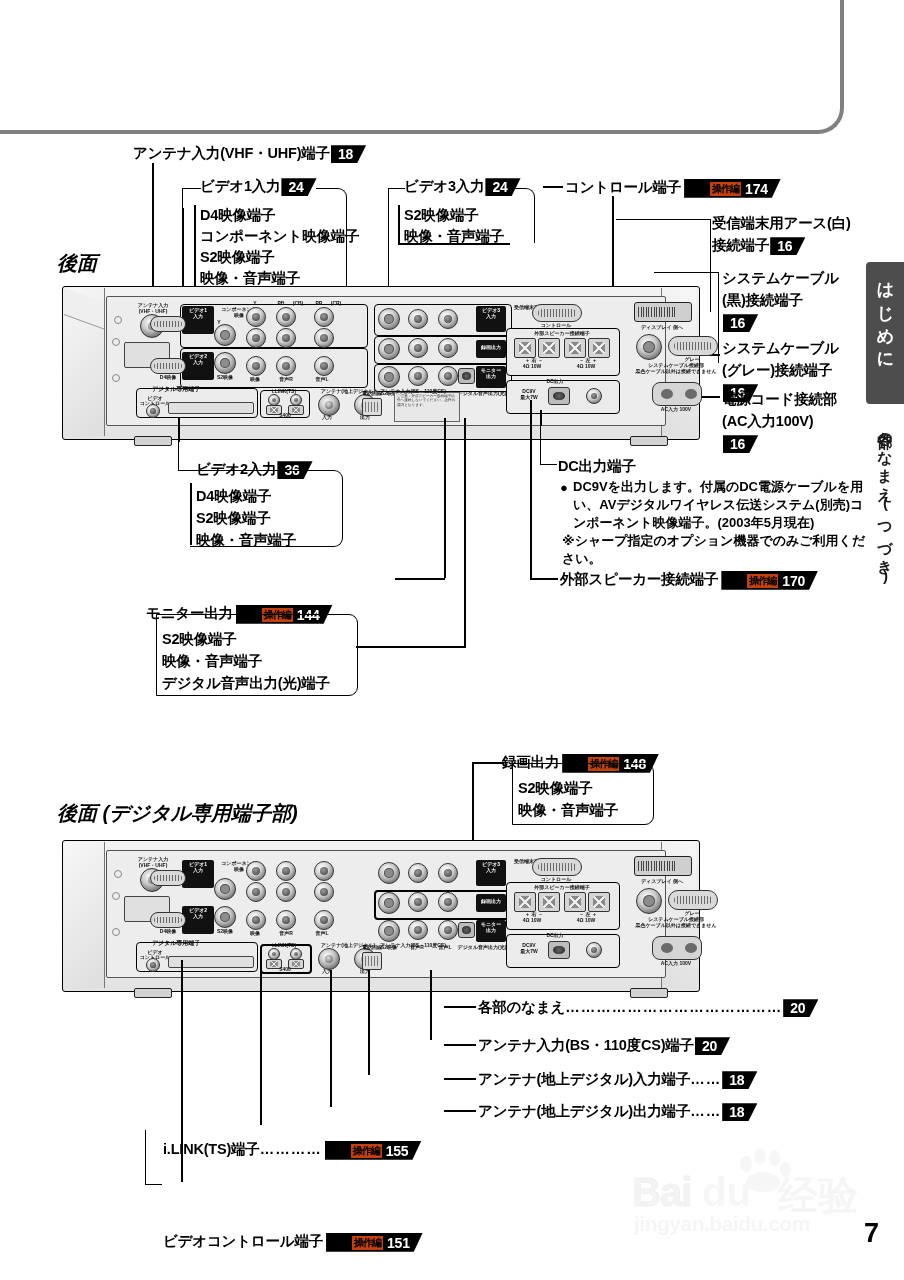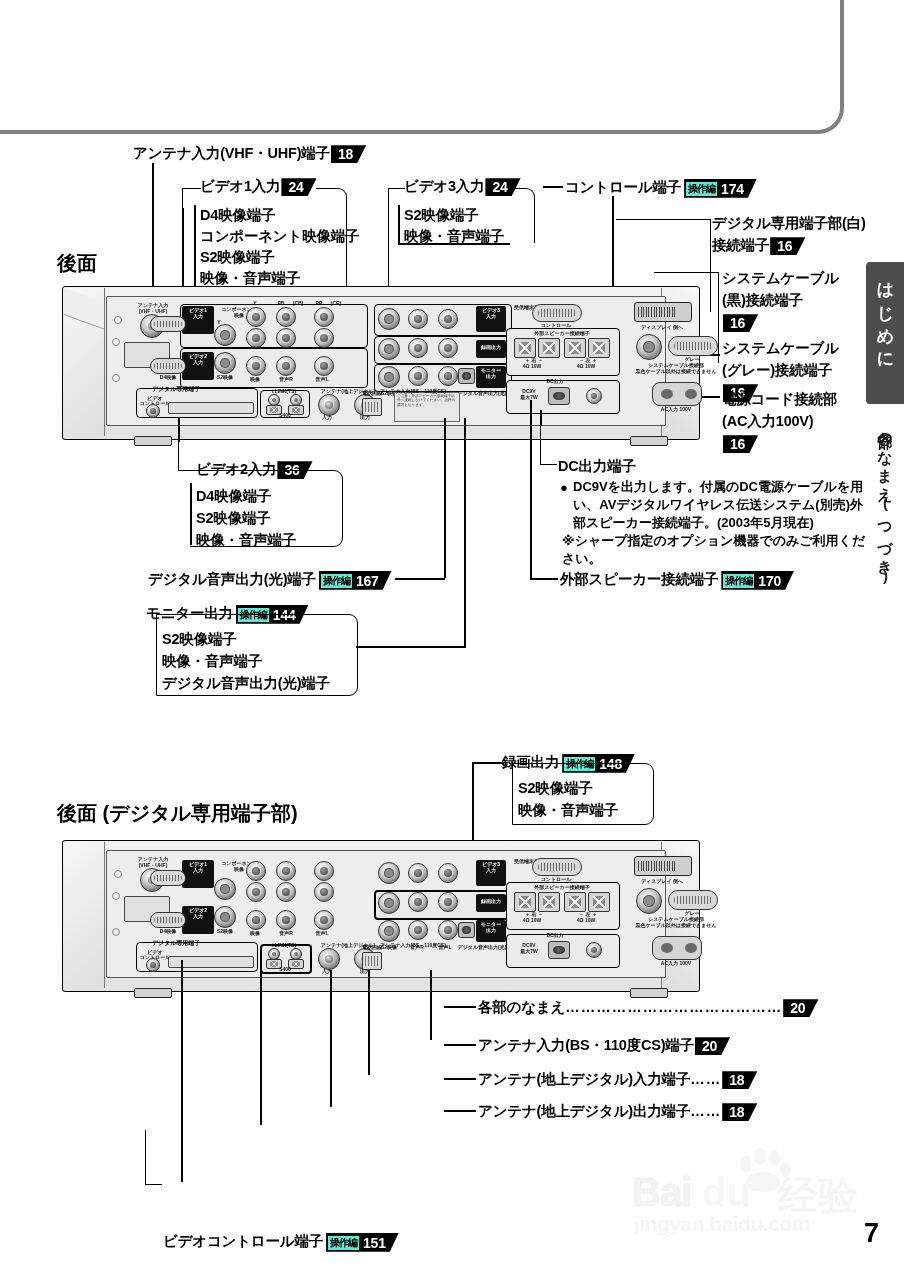--- a/index.html
+++ b/index.html
@@ -34,37 +34,37 @@
   }
   .side-tab2 span{
     position:absolute;left:0;top:0;width:38px;
     writing-mode:vertical-rl;text-orientation:upright;
     font-size:15px;font-weight:bold;letter-spacing:1px;
     text-align:left;line-height:38px;
   }
 
   
   .lbl{position:absolute;white-space:nowrap;font-size:14.5px;font-weight:bold;letter-spacing:-0.2px;}
-  .sec-title{position:absolute;font-size:20px;font-weight:bold;letter-spacing:0px;}
+  .sec-title{position:absolute;font-size:20px;font-weight:bold;letter-spacing:0px;font-style:italic;}
 
   
   .pg{
     display:inline-block;vertical-align:middle;
     background:#000;color:#fff;font-weight:bold;font-size:14px;
     padding:1px 13px 1px 7px;margin:0 1px;line-height:16px;
     -webkit-clip-path:polygon(0 0,100% 0,calc(100% - 9px) 100%,0 100%);
     clip-path:polygon(0 0,100% 0,calc(100% - 9px) 100%,0 100%);
   }
   .pgwrap{display:inline-block;vertical-align:middle;background:#000;margin-left:3px;
     -webkit-clip-path:polygon(0 0,100% 0,calc(100% - 9px) 100%,0 100%);
     clip-path:polygon(0 0,100% 0,calc(100% - 9px) 100%,0 100%);
     padding:1px 13px 1px 2px;line-height:16px;}
   .pgwrap .op{
-    display:inline-block;background:#5eead4;color:#000;font-size:10px;font-weight:bold;
-    padding:0 2px;margin-right:4px;line-height:14px;vertical-align:middle;letter-spacing:-1px;
+    display:inline-block;background:#c2410c;color:#000;font-size:10px;font-weight:bold;
+    padding:0 2px;margin-right:4px;line-height:14px;vertical-align:middle;letter-spacing:-1px;margin-left:24px;
   }
   .pgwrap .num{display:inline-block;color:#fff;font-size:14px;font-weight:bold;vertical-align:middle;}
 
   .dots{letter-spacing:1px;font-weight:bold;}
 
   
   .ln{position:absolute;background:#000;}
   .lnh{height:1.6px;}
   .lnv{width:1.6px;}
 
@@ -189,21 +189,21 @@
   <div class="ln lnv" style="left:398px;top:205px;height:40px;"></div>
   <div class="ln lnh" style="left:398px;top:243px;width:112px;"></div>
 
   <div class="lbl" style="left:565px;top:178px;">
     <span>コントロール端子</span><span class="pgwrap"><span class="op">操作編</span><span class="num">174</span></span>
   </div>
   <div class="ln lnh" style="left:543px;top:186px;width:20px;"></div>
   <div class="ln lnv" style="left:612px;top:196px;height:110px;"></div>
 
   <div class="lbl" style="left:712px;top:212px;line-height:22px;">
-    <div>デジタル専用端子部(白)</div>
+    <div>受信端末用アース(白)</div>
     <div><span>接続端子</span><span class="pg">16</span></div>
   </div>
   <div class="elbow-tr" style="left:616px;top:219px;width:94px;height:92px;"></div>
 
   <div class="lbl" style="left:722px;top:267px;line-height:22px;">
     <div>システムケーブル</div>
     <div>(黒)接続端子</div>
     <div><span class="pg">16</span></div>
   </div>
   <div class="elbow-tr" style="left:654px;top:272px;width:64px;height:90px;"></div>
@@ -390,23 +390,20 @@
   <div class="elbow-bl" style="left:178px;top:440px;width:18px;height:30px;"></div>
   <div class="ln lnv" style="left:178px;top:418px;height:24px;"></div>
   <div class="lbl" style="left:196px;top:485px;line-height:22px;">
     <div>D4映像端子</div>
     <div>S2映像端子</div>
     <div>映像・音声端子</div>
   </div>
   <div class="ln lnv" style="left:190px;top:483px;height:62px;"></div>
   <div class="elbow-br" style="left:190px;top:470px;width:152px;height:75px;border-radius:0 9px 9px 0;border-top:1.6px solid #000;"></div>
 
-  <div class="lbl" style="left:148px;top:570px;">
-    <span>デジタル音声出力(光)端子</span><span class="pgwrap"><span class="op">操作編</span><span class="num">167</span></span>
-  </div>
   <div class="ln lnh" style="left:395px;top:578px;width:50px;"></div>
   <div class="ln lnv" style="left:444px;top:418px;height:160px;"></div>
 
   <div class="lbl" style="left:146px;top:604px;">
     <span>モニター出力</span><span class="pgwrap"><span class="op">操作編</span><span class="num">144</span></span>
   </div>
   <div class="lbl" style="left:162px;top:628px;line-height:22px;">
     <div>S2映像端子</div>
     <div>映像・音声端子</div>
     <div>デジタル音声出力(光)端子</div>
@@ -420,21 +417,21 @@
   </div>
   <div class="ln lnh" style="left:530px;top:578px;width:28px;"></div>
   <div class="ln lnv" style="left:530px;top:400px;height:178px;"></div>
 
   <div class="lbl" style="left:558px;top:457px;">DC出力端子</div>
   <div class="elbow-bl" style="left:540px;top:424px;width:16px;height:40px;"></div>
   <div class="ln lnv" style="left:540px;top:410px;height:16px;"></div>
   <div style="position:absolute;left:560px;top:478px;width:312px;font-size:13px;font-weight:bold;line-height:18px;">
     <div style="position:relative;padding-left:13px;">
       <span style="position:absolute;left:0;top:1px;font-size:13px;">●</span>
-      <span>DC9Vを出力します。付属のDC電源ケーブルを用い、AVデジタルワイヤレス伝送システム(別売)外部スピーカー接続端子。(2003年5月現在)</span>
+      <span>DC9Vを出力します。付属のDC電源ケーブルを用い、AVデジタルワイヤレス伝送システム(別売)コンポーネント映像端子。(2003年5月現在)</span>
     </div>
     <div style="padding-left:2px;">※シャープ指定のオプション機器でのみご利用ください。</div>
   </div>
 
   <div class="sec-title" style="left:57px;top:800px;">後面 (デジタル専用端子部)</div>
 
   <div class="lbl" style="left:502px;top:753px;">
     <span>録画出力</span><span class="pgwrap"><span class="op">操作編</span><span class="num">148</span></span>
   </div>
   <div class="lbl" style="left:518px;top:777px;line-height:22px;">
@@ -603,20 +600,23 @@
   <div class="lbl" style="left:478px;top:1070px;">
     <span>アンテナ(地上デジタル)入力端子</span><span class="dots">……</span><span class="pg">18</span>
   </div>
   <div class="ln lnh" style="left:444px;top:1078px;width:32px;"></div>
 
   <div class="lbl" style="left:478px;top:1102px;">
     <span>アンテナ(地上デジタル)出力端子</span><span class="dots">……</span><span class="pg">18</span>
   </div>
   <div class="ln lnh" style="left:444px;top:1110px;width:32px;"></div>
 
+  <div class="lbl" style="left:163px;top:1140px;">
+    <span>i.LINK(TS)端子</span><span class="dots">…………</span><span class="pgwrap"><span class="op">操作編</span><span class="num">155</span></span>
+  </div>
   <div class="lbl" style="left:163px;top:1232px;">
     <span>ビデオコントロール端子</span><span class="pgwrap"><span class="op">操作編</span><span class="num">151</span></span>
   </div>
   <div class="elbow-bl" style="left:145px;top:1130px;width:16px;height:54px;"></div>
 
   <div class="wm">
     <div class="paw">
       <i style="left:4px;top:10px;width:12px;height:16px;"></i>
       <i style="left:18px;top:2px;width:12px;height:17px;"></i>
       <i style="left:33px;top:4px;width:11px;height:16px;"></i>

